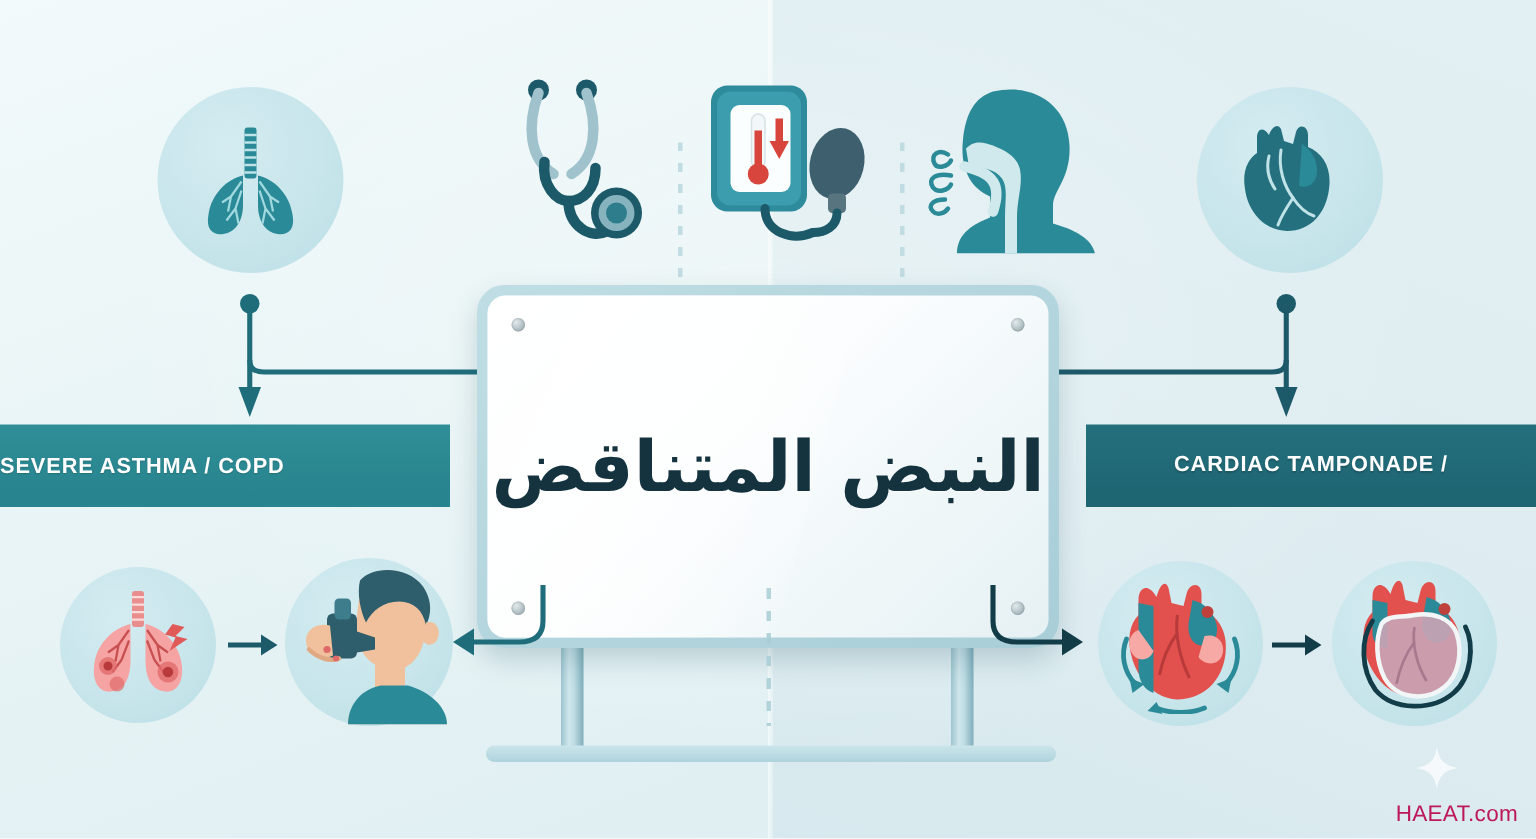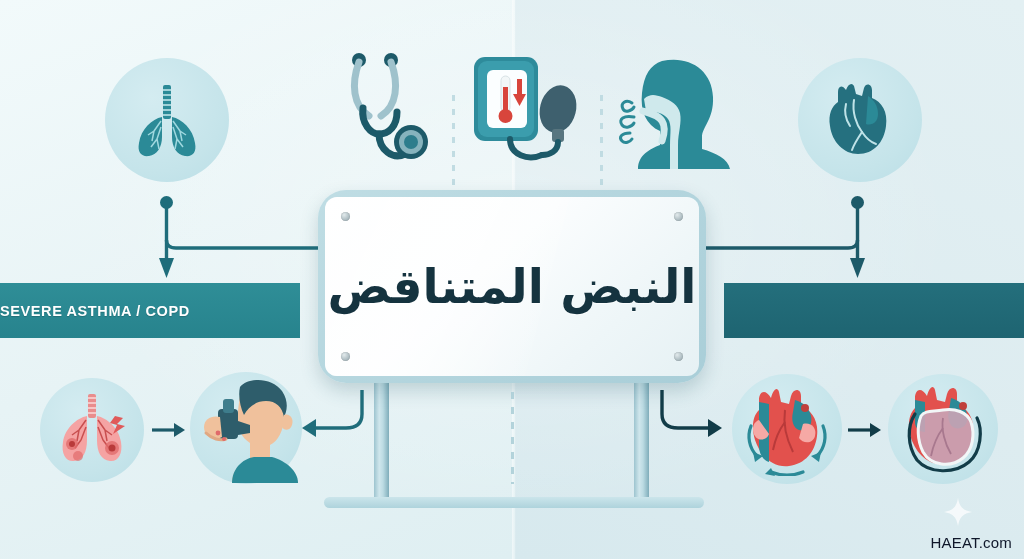--- a/index.html
+++ b/index.html
@@ -83,22 +83,22 @@
     flex-direction: column;
     font-size: 14.5px;
     line-height: 17px;
     text-align: center;
   }
 
   
   .sign {
     position: absolute;
     left: 318px; top: 190px;
-    width: 388px; height: 193px;
-    border-radius: 28px;
+    width: 388px; height: 242px;
+    border-radius: 18px;
     background: linear-gradient(145deg, #bfdde4 0%, #a9ced8 100%);
     box-shadow: 0 8px 18px rgba(40,90,105,.22);
     padding: 7px;
     box-sizing: border-box;
   }
   .sign-face {
     position: relative;
     width: 100%; height: 100%;
     border-radius: 12px;
     background: linear-gradient(138deg, #ffffff 0%, #fbfdfe 42%, #eef6f8 75%, #e6f1f4 100%);
@@ -171,21 +171,21 @@
   .conn-dot {
     position: absolute;
     width: 13px; height: 13px;
     border-radius: 50%;
   }
 
   .wm {
     position: absolute;
     right: 12px; bottom: 8px;
     font-size: 15px;
-    color: #0f172a;
+    color: #be185d;
     font-family: "Liberation Sans", sans-serif;
     letter-spacing: .2px;
   }
   .wm-star {
     position: absolute;
     right: 52px; bottom: 33px;
     width: 28px; height: 28px;
     opacity: .85;
   }
 </style>
@@ -298,20 +298,21 @@
       <path d="M163.5 40 C163.5 46 160 48 154 48 L2 48" stroke="#1d5a69" stroke-width="3.4" fill="none"></path>
       <polygon points="156,58 171,58 163.5,78" fill="#1d5a69"></polygon>
     </svg>
   </div>
 
   <div class="banner banner-left">
     <span>SEVERE ASTHMA / COPD</span>
   </div>
 
   <div class="banner banner-right">
+    <span>CARDIAC TAMPONADE /</span>
   </div>
 
   <div class="post left"></div>
   <div class="post right"></div>
   <div class="post-base"></div>
 
   <div class="sign">
     <div class="sign-face">
       <div class="sign-gloss"></div>
       <div class="screw tl"></div>

